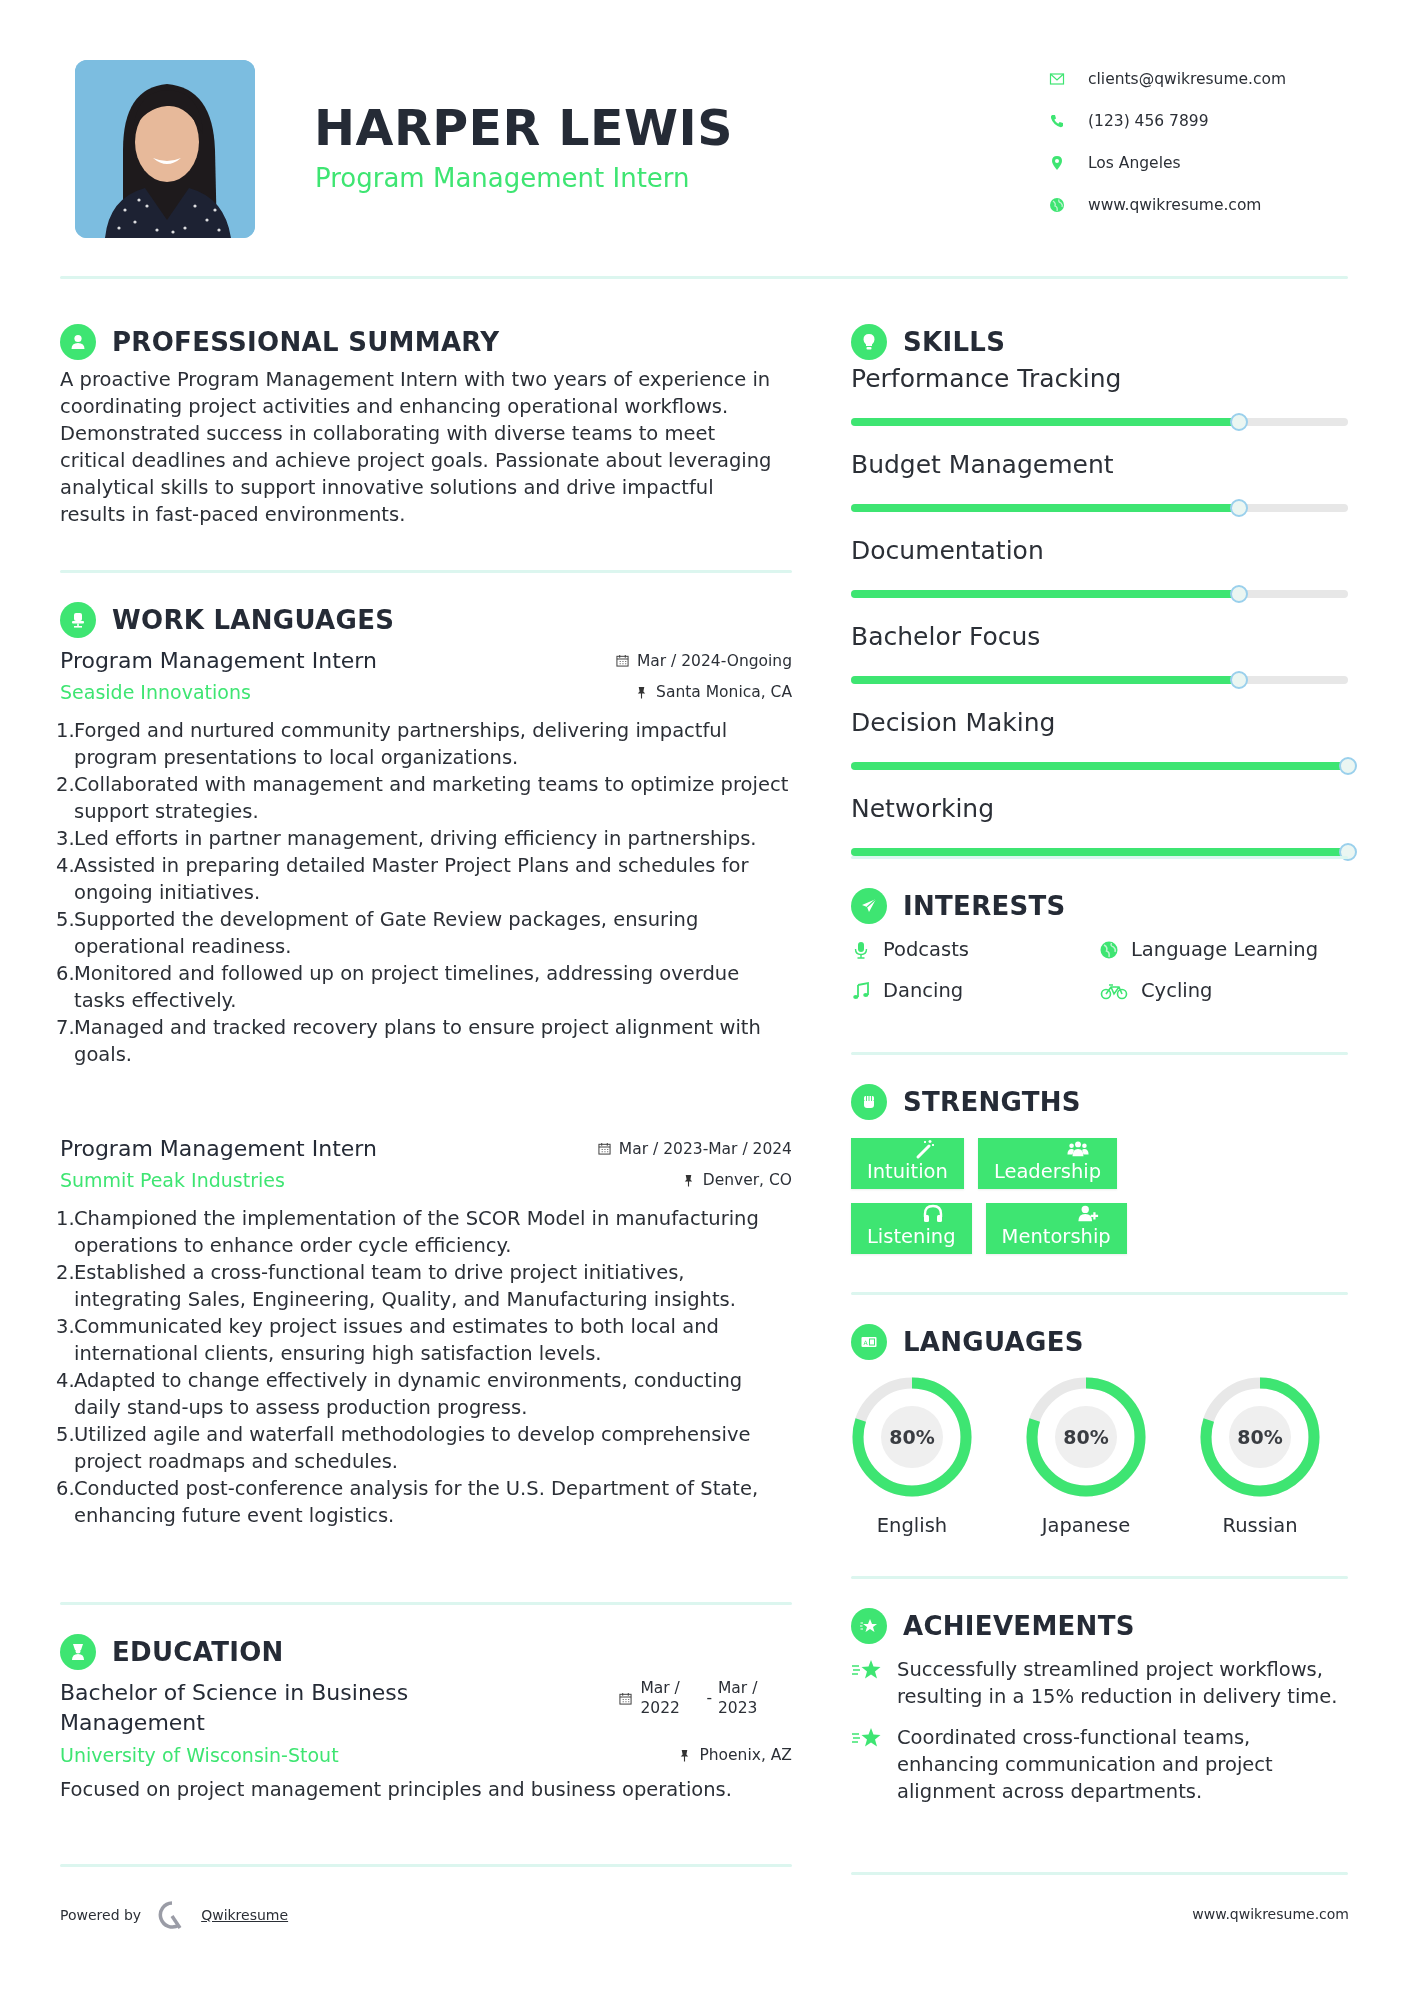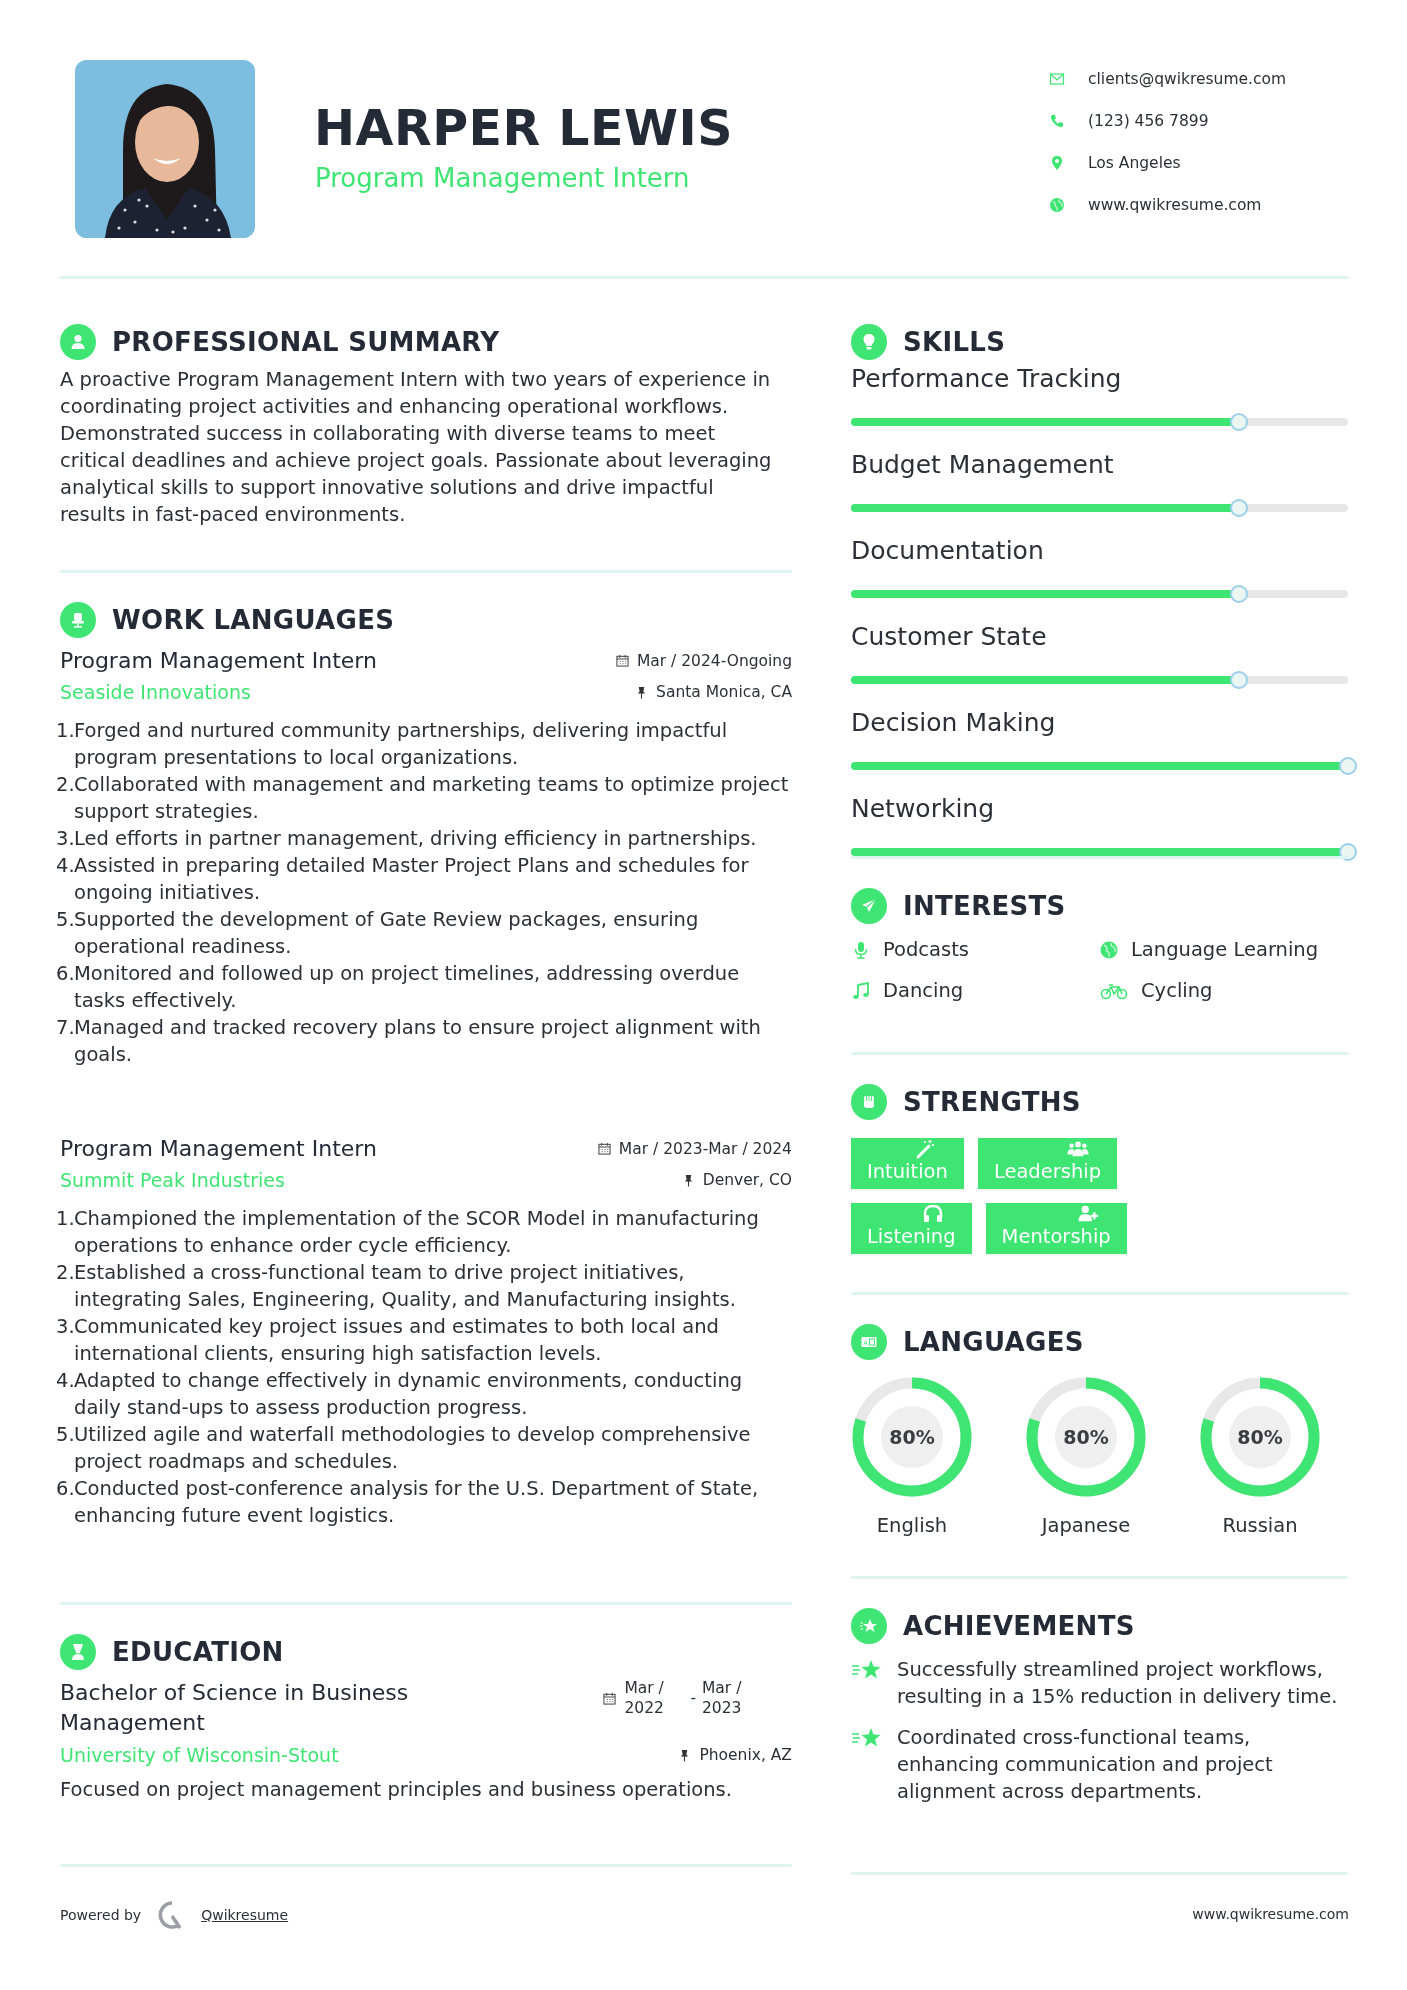--- a/index.html
+++ b/index.html
@@ -277,21 +277,21 @@
       <svg viewBox="0 0 20 20">
           <path d="M5 2 H15 L13 8 H7 Z" fill="#fff"></path>
           <circle cx="10" cy="9" r="2.5" fill="#fff"></circle>
           <path d="M4 18 Q4 12 10 12 Q16 12 16 18 Z" fill="#fff"></path>
         </svg>
     </span>
     <span class="sec-title">EDUCATION</span>
   </div>
   <div class="job-row" style="margin-top:6px; align-items:flex-start;">
     <span class="job-title" style="width:410px; line-height:30px;">Bachelor of Science in Business Management</span>
-    <span class="job-meta" style="align-items:center; margin-right:44px; line-height:20px;justify-content:center;">
+    <span class="job-meta" style="align-items:center; margin-right:28px; line-height:20px;justify-content:center;">
       <svg viewBox="0 0 14 14">
           <rect x="1" y="2.5" width="12" height="10.5" fill="none" stroke="#444" stroke-width="1.1"></rect>
           <path d="M1 5.5 H13 M4 1 V4 M10 1 V4 M4 8 H5 M7 8 H8 M10 8 H11 M4 10.5 H5 M7 10.5 H8 M10 10.5 H11" stroke="#444" stroke-width="1.1"></path>
         </svg>
       <span style="width:46px; white-space:normal;">Mar / 2022</span>
       <span style="margin:0 6px 0 20px;">-</span>
       <span style="width:46px; white-space:normal;">Mar / 2023</span>
     </span>
   </div>
   <div class="job-row" style="margin-top:6px;">
@@ -334,21 +334,21 @@
         </div>
     </div>
     <div>
       <div class="skill-label">Documentation</div>
       <div class="skill-track">
           <div class="skill-fill" style="width:78%"></div>
           <div class="skill-knob" style="left:78%"></div>
         </div>
     </div>
     <div>
-      <div class="skill-label">Customer State</div>
+      <div class="skill-label">Bachelor Focus</div>
       <div class="skill-track">
           <div class="skill-fill" style="width:78%"></div>
           <div class="skill-knob" style="left:78%"></div>
         </div>
     </div>
     <div>
       <div class="skill-label">Decision Making</div>
       <div class="skill-track">
           <div class="skill-fill" style="width:100%"></div>
           <div class="skill-knob" style="left:100%"></div>

